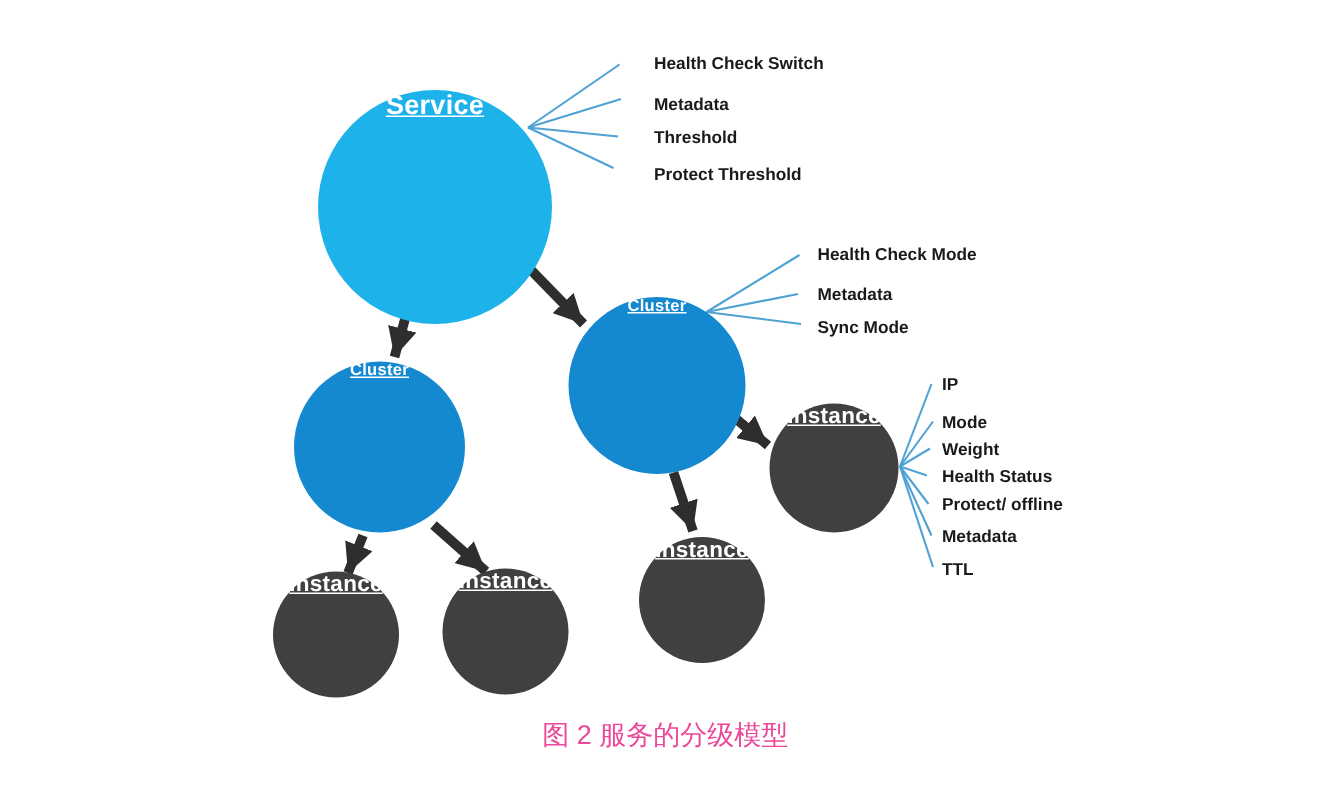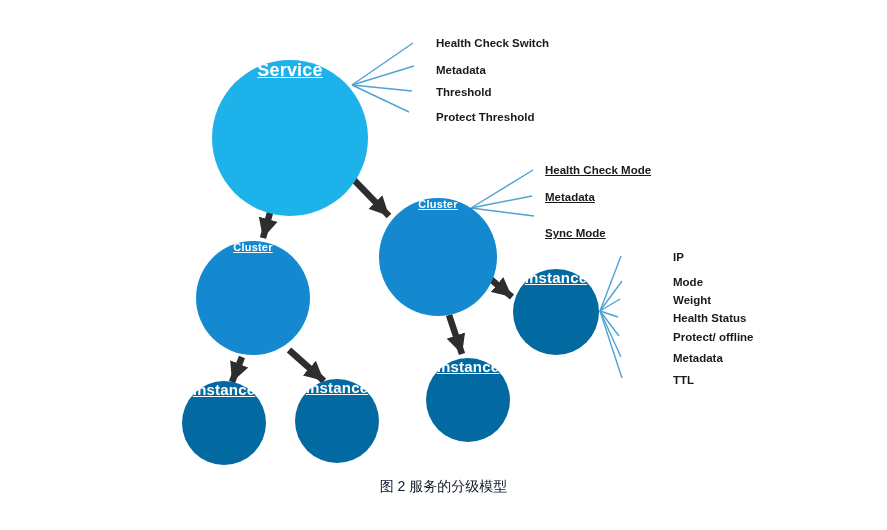--- a/index.html
+++ b/index.html
@@ -20,43 +20,43 @@
     justify-content: center;
     color: #ffffff;
     font-weight: bold;
     letter-spacing: 0.2px;
     text-decoration: underline;
   }
   .node-service   { left: 212px; top:  60px; width: 156px; height: 156px; background: #1db3ea; font-size: 18px; }
   .node-cluster   { background: #1489d0; font-size: 11px; }
   .node-cluster-left  { left: 196px; top: 241px; width: 114px; height: 114px; }
   .node-cluster-right { left: 379px; top: 198px; width: 118px; height: 118px; }
-  .node-instance  { background: #0369a1; font-size: 15px; }
+  .node-instance  { background: #404040; font-size: 15px; }
   .node-instance-left-1 { left: 182px; top: 381px; width: 84px; height: 84px; }
   .node-instance-left-2 { left: 295px; top: 379px; width: 84px; height: 84px; }
   .node-instance-mid    { left: 426px; top: 358px; width: 84px; height: 84px; }
   .node-instance-right  { left: 513px; top: 269px; width: 86px; height: 86px; }
   .attr-label {
     position: absolute;
     font-size: 11.5px;
     font-weight: bold;
     color: #1a1a1a;
     line-height: 12px;
     white-space: nowrap;
   }
   .svc-attrs  .attr-label { left: 436px; }
-  .clu-attrs  .attr-label { left: 545px; text-decoration: underline; }
-  .inst-attrs .attr-label { left: 628px; margin-left: 45px; }
+  .clu-attrs  .attr-label { left: 545px; }
+  .inst-attrs .attr-label { left: 628px; }
   .caption {
     position: absolute;
     left: 0; right: 0;
     top: 478px;
     text-align: center;
-    font-size: 14px;
-    color: #0f172a;
+    font-size: 18px;
+    color: #ec4899;
   }
 </style>
 </head>
 <body>
 
 <div class="canvas">
 
   <svg class="diagram-svg" width="887" height="530" viewBox="0 0 887 530">
     <defs>
       <marker id="ah" markerWidth="3" markerHeight="3" refX="3" refY="1.5" orient="auto" markerUnits="strokeWidth">
@@ -118,21 +118,21 @@
   <div class="svc-attrs">
     <div class="attr-label" style="top:37px">Health Check Switch</div>
     <div class="attr-label" style="top:64px">Metadata</div>
     <div class="attr-label" style="top:86px">Threshold</div>
     <div class="attr-label" style="top:111px">Protect Threshold</div>
   </div>
 
   <div class="clu-attrs">
     <div class="attr-label" style="top:164px">Health Check Mode</div>
     <div class="attr-label" style="top:191px">Metadata</div>
-    <div class="attr-label" style="top:227px">Sync Mode</div>
+    <div class="attr-label" style="top:213px">Sync Mode</div>
   </div>
 
   <div class="inst-attrs">
     <div class="attr-label" style="top:251px">IP</div>
     <div class="attr-label" style="top:276px">Mode</div>
     <div class="attr-label" style="top:294px">Weight</div>
     <div class="attr-label" style="top:312px">Health Status</div>
     <div class="attr-label" style="top:331px">Protect/ offline</div>
     <div class="attr-label" style="top:352px">Metadata</div>
     <div class="attr-label" style="top:374px">TTL</div>

